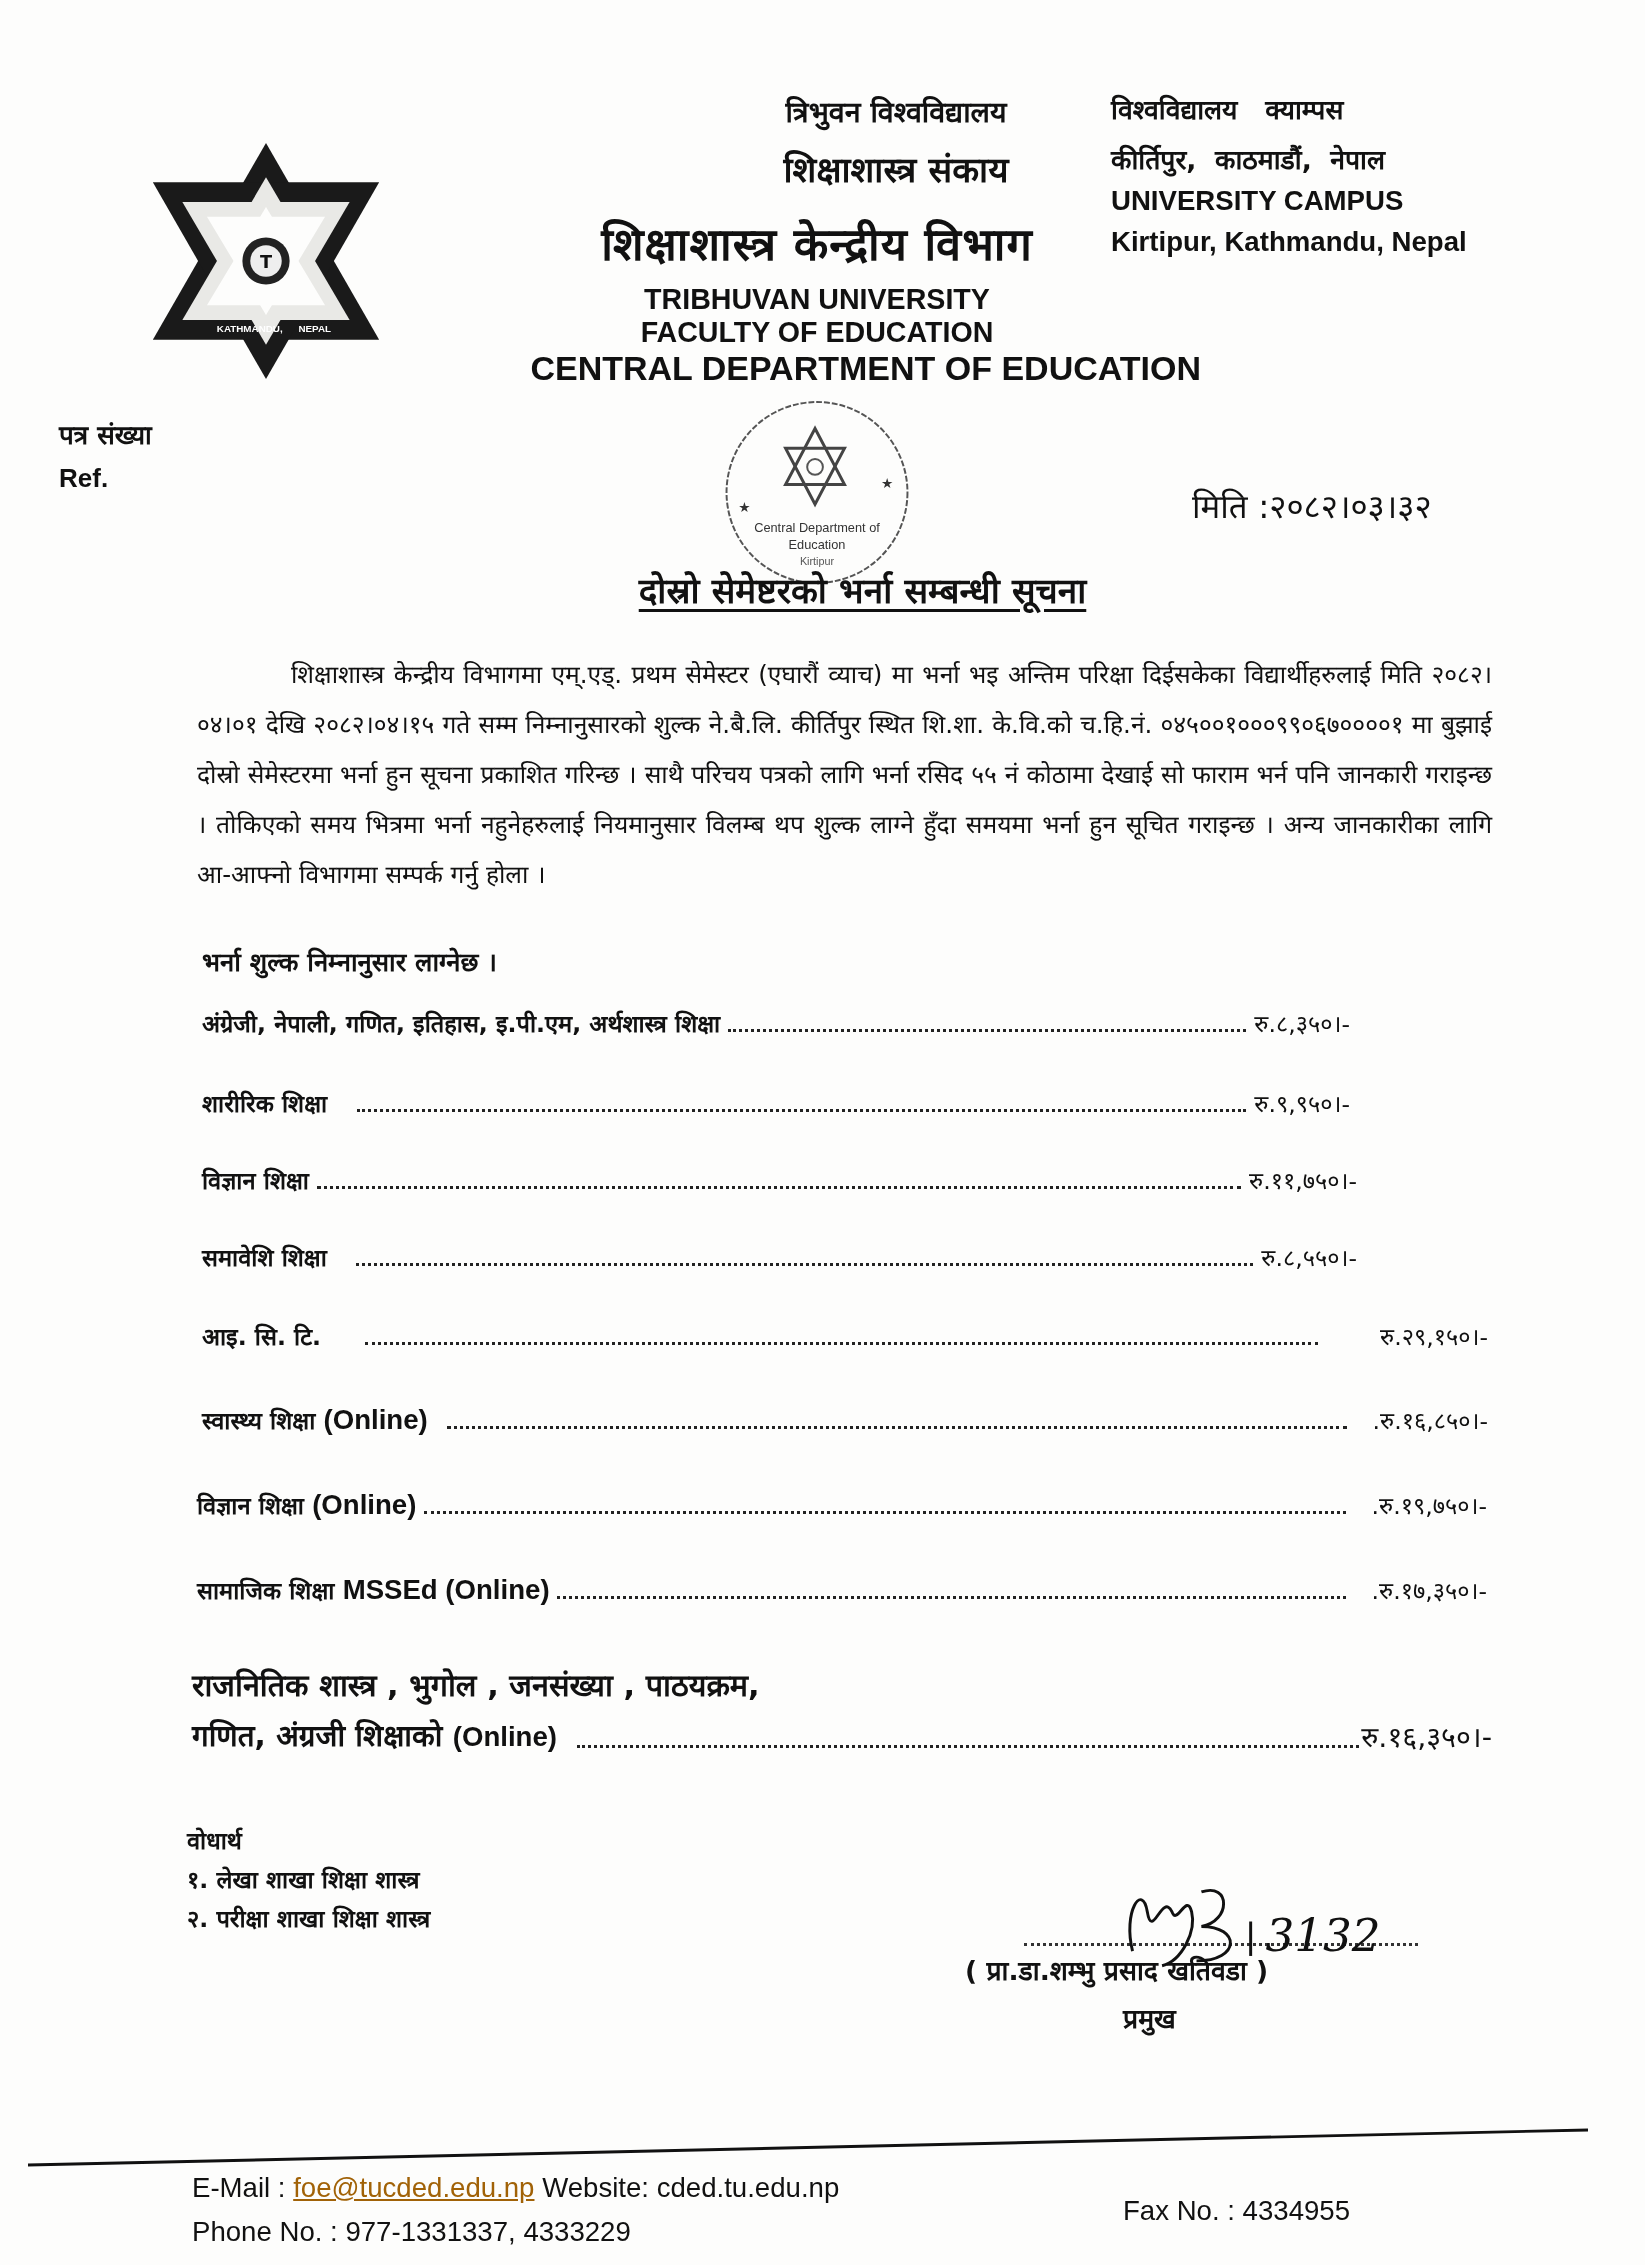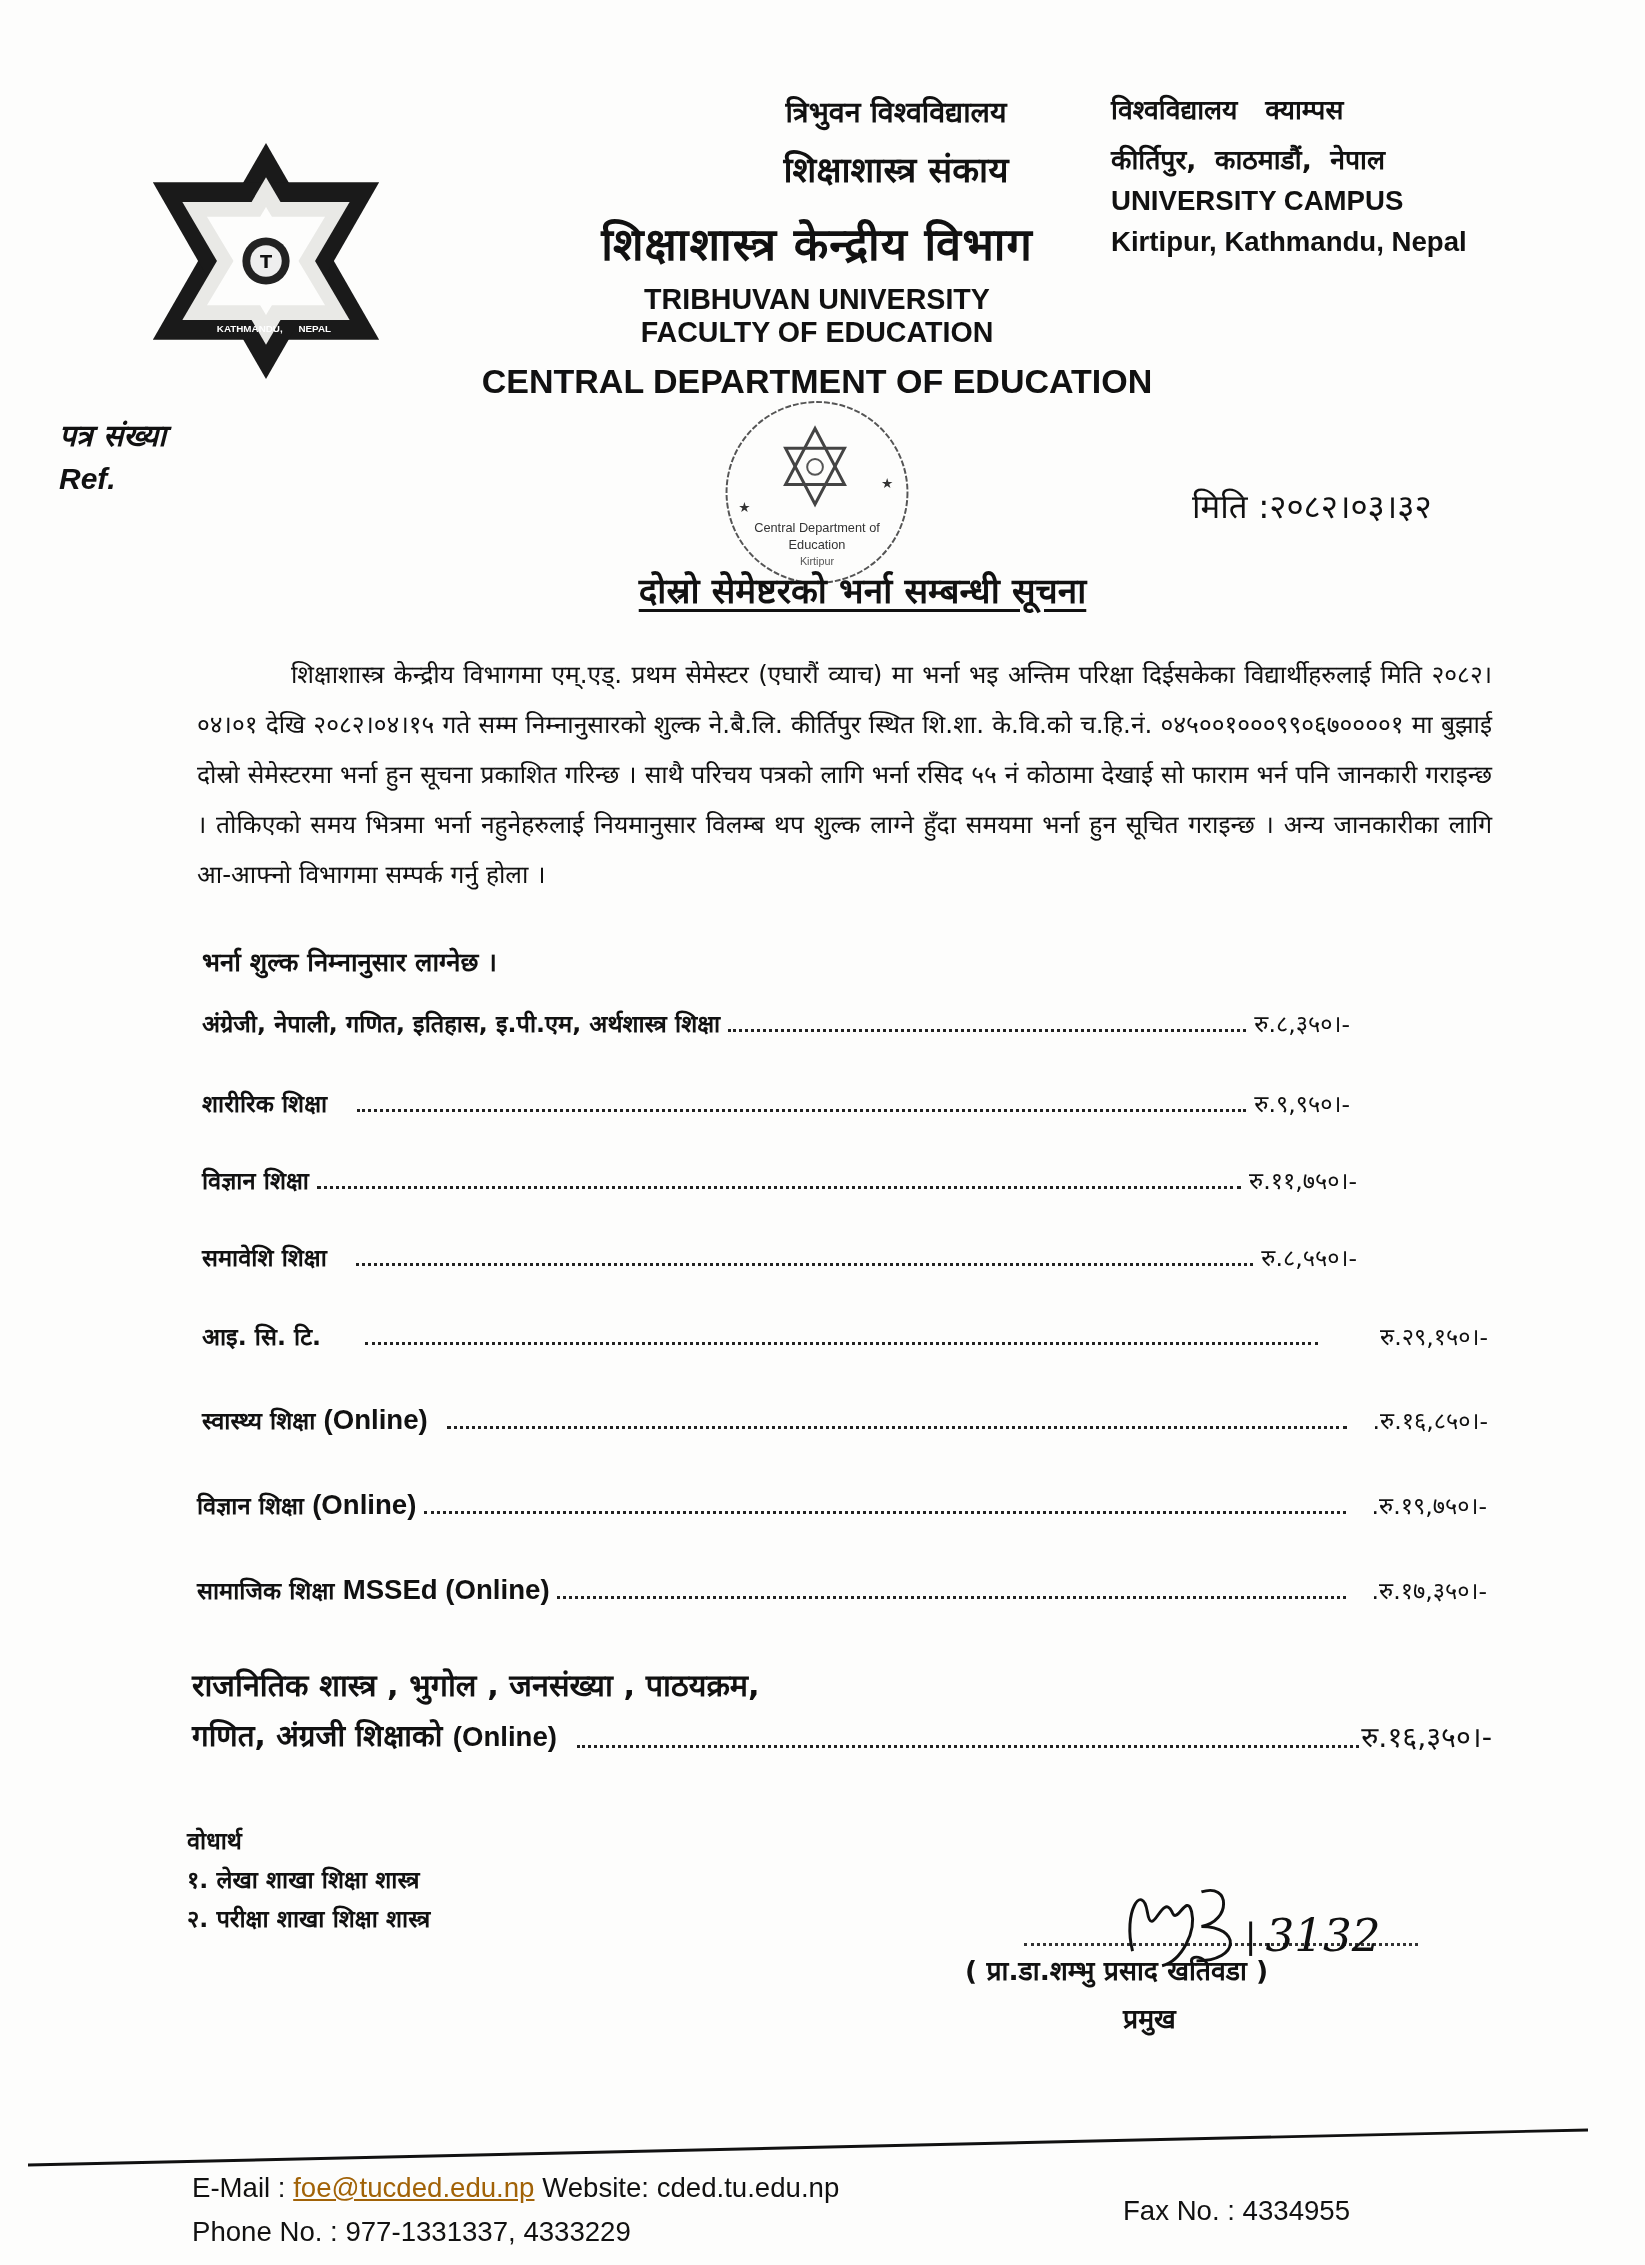--- a/index.html
+++ b/index.html
@@ -10,27 +10,27 @@
   }
   .abs { position:absolute; }
   .dev { font-family:"DejaVu Sans", sans-serif; font-weight:bold; }
   .logo { left:138px; top:138px; width:256px; height:246px; }
   .hdr-center { left:433px; top:91px; width:768px; text-align:center; }
   .hdr-c1 { font-size:28.6px; margin-left:158px; }
   .hdr-c2 { font-size:35px; margin-top:15px; margin-left:158px; }
   .hdr-c3 { font-size:45px; margin-top:19.7px; letter-spacing:1px; }
   .hdr-e1 { font-size:28.6px; font-weight:bold; margin-top:9.9px; }
   .hdr-e2 { font-size:28.6px; font-weight:bold; margin-top:0px; }
-  .hdr-e3 { font-size:34px; font-weight:bold; margin-top:13px; }
+  .hdr-e3 { font-size:34px; font-weight:bold; margin-top:0px;text-align:right; }
   .hdr-right { left:1111px; top:91px; }
   .hdr-r1 { font-size:26.6px; }
   .hdr-r2 { font-size:26.6px; margin-top:13.8px; }
   .hdr-r3 { font-size:27.6px; font-weight:bold; margin-top:7.9px; }
   .hdr-r4 { font-size:27.6px; font-weight:bold; margin-top:9px; }
-  .ref { left:59px; top:414px; font-size:30px; font-weight:bold; line-height:43px;font-style:italic; }
+  .ref { left:59px; top:414px; font-size:26px; font-weight:bold; line-height:43px; }
   .stamp { left:699px; top:394px; width:236px; height:192px; }
   .date { left:1192px; top:483px; font-size:33px; font-weight:normal; font-family:"DejaVu Sans", sans-serif; }
   .title { left:0; width:1645px; top:566px; text-align:center; font-size:35px; text-decoration:underline; text-underline-offset:5.9px;padding-left:40px; }
   .para { left:197px; width:1295px; top:650px; font-size:24.6px; line-height:50px; text-align:justify; font-weight:normal; font-family:"DejaVu Sans", sans-serif; text-indent:94px; }
   .fee-intro { left:202px; top:944px; font-size:25.6px; }
   .fee-row { position:absolute; display:flex; align-items:flex-end; font-size:23.6px; }
   .fee-label { white-space:nowrap; font-family:"DejaVu Sans", sans-serif; font-weight:bold; }
   .fee-label .lat { font-family:"Liberation Sans", sans-serif; font-weight:bold; font-size:27.6px; }
   .fee-dots { flex:1; border-bottom:3px dotted #222; margin:0 7.9px 6.9px 7.9px; }
   .fee-amt { white-space:nowrap; font-family:"DejaVu Sans", sans-serif; font-size:23.6px; }

